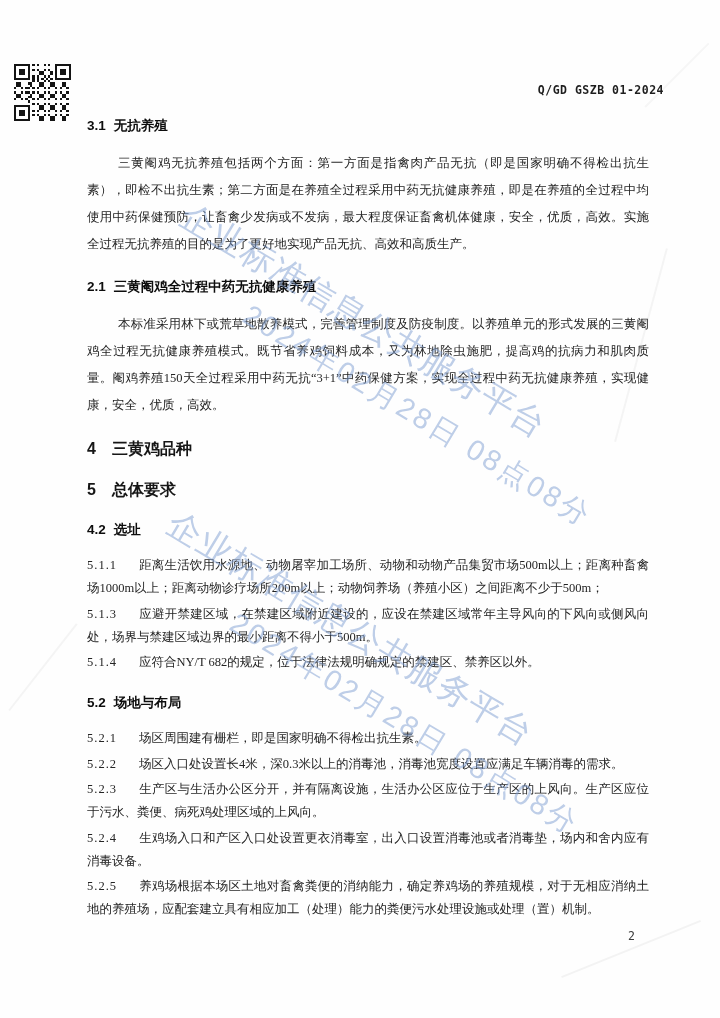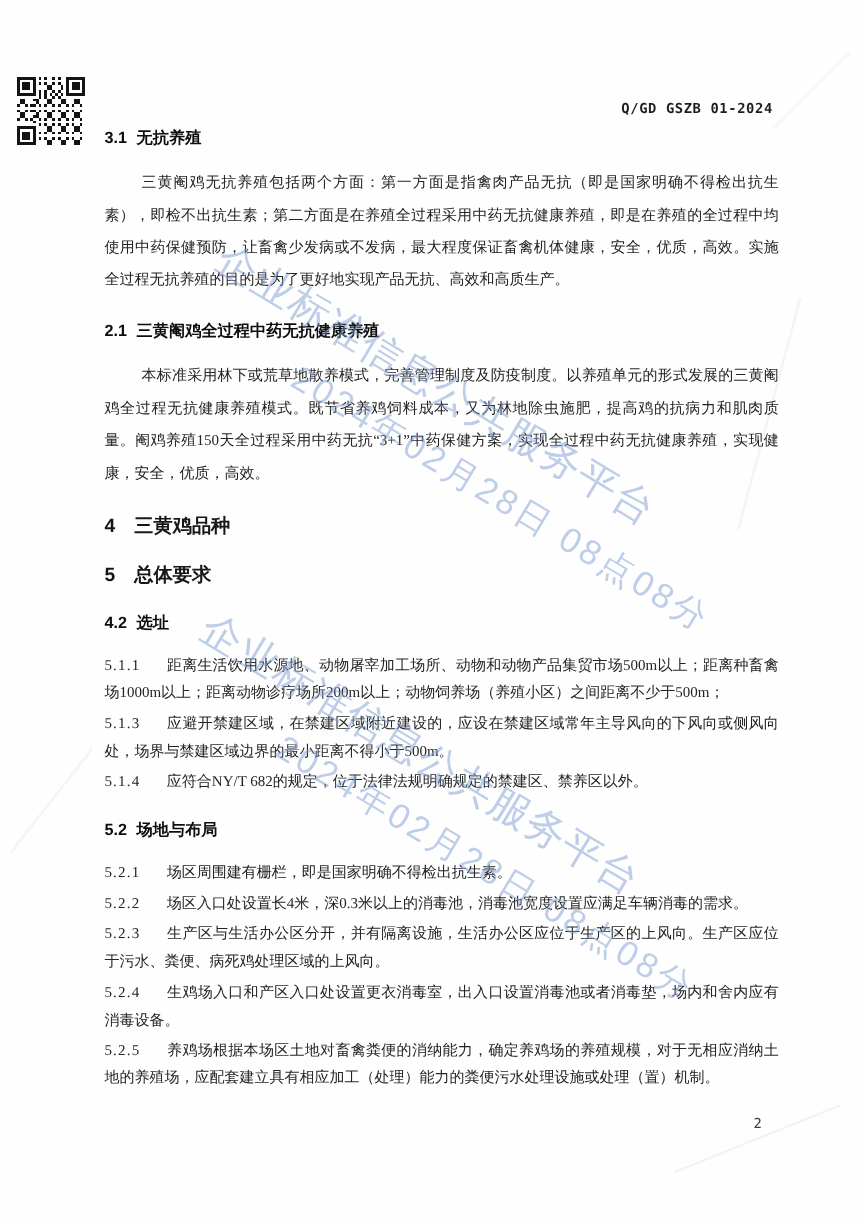--- a/index.html
+++ b/index.html
@@ -4,26 +4,26 @@
 <style>
   html,body{margin:0;padding:0;}
   body{
     width:720px;height:1018px;position:relative;overflow:hidden;
     background:#fefefe;
     font-family:"Liberation Serif","DejaVu Serif",serif;
   }
   .page{position:absolute;inset:0;background:#fefefe;}
   .qr{position:absolute;left:14px;top:64px;width:57px;height:57px;}
   .doc-code{
-    position:absolute;top:83px;right:76px;
+    position:absolute;top:83px;right:56px;
     font-family:"DejaVu Sans Mono","Liberation Mono",monospace;
     font-size:11.5px;font-weight:700;letter-spacing:.5px;color:#1e1e1e;
   }
   .content{position:absolute;left:87px;top:106px;width:562px;color:#242424;}
-  .content > :first-child{margin-top:0;}
+  .content > :first-child{margin-top:11px;}
   .para{font-size:12.5px;line-height:27px;text-align:justify;text-indent:31px;margin:0;}
   .clause{font-size:12.5px;line-height:23px;text-align:justify;margin:0 0 2.5px 0;}
   .clause .cnum{margin-right:22px;letter-spacing:1px;}
   h3{padding:0;}
   .h2{font-family:"Liberation Sans","DejaVu Sans",sans-serif;font-size:13.5px;
       font-weight:700;color:#0d0d0d;margin:20px 0 15px 0;}
   .h2 .num{margin-right:8px;}
   .h1{font-family:"Liberation Sans","DejaVu Sans",sans-serif;font-size:16px;
       font-weight:700;color:#161616;margin:20px 0 16px 0;}
   .h1 .num{margin-right:16px;}

